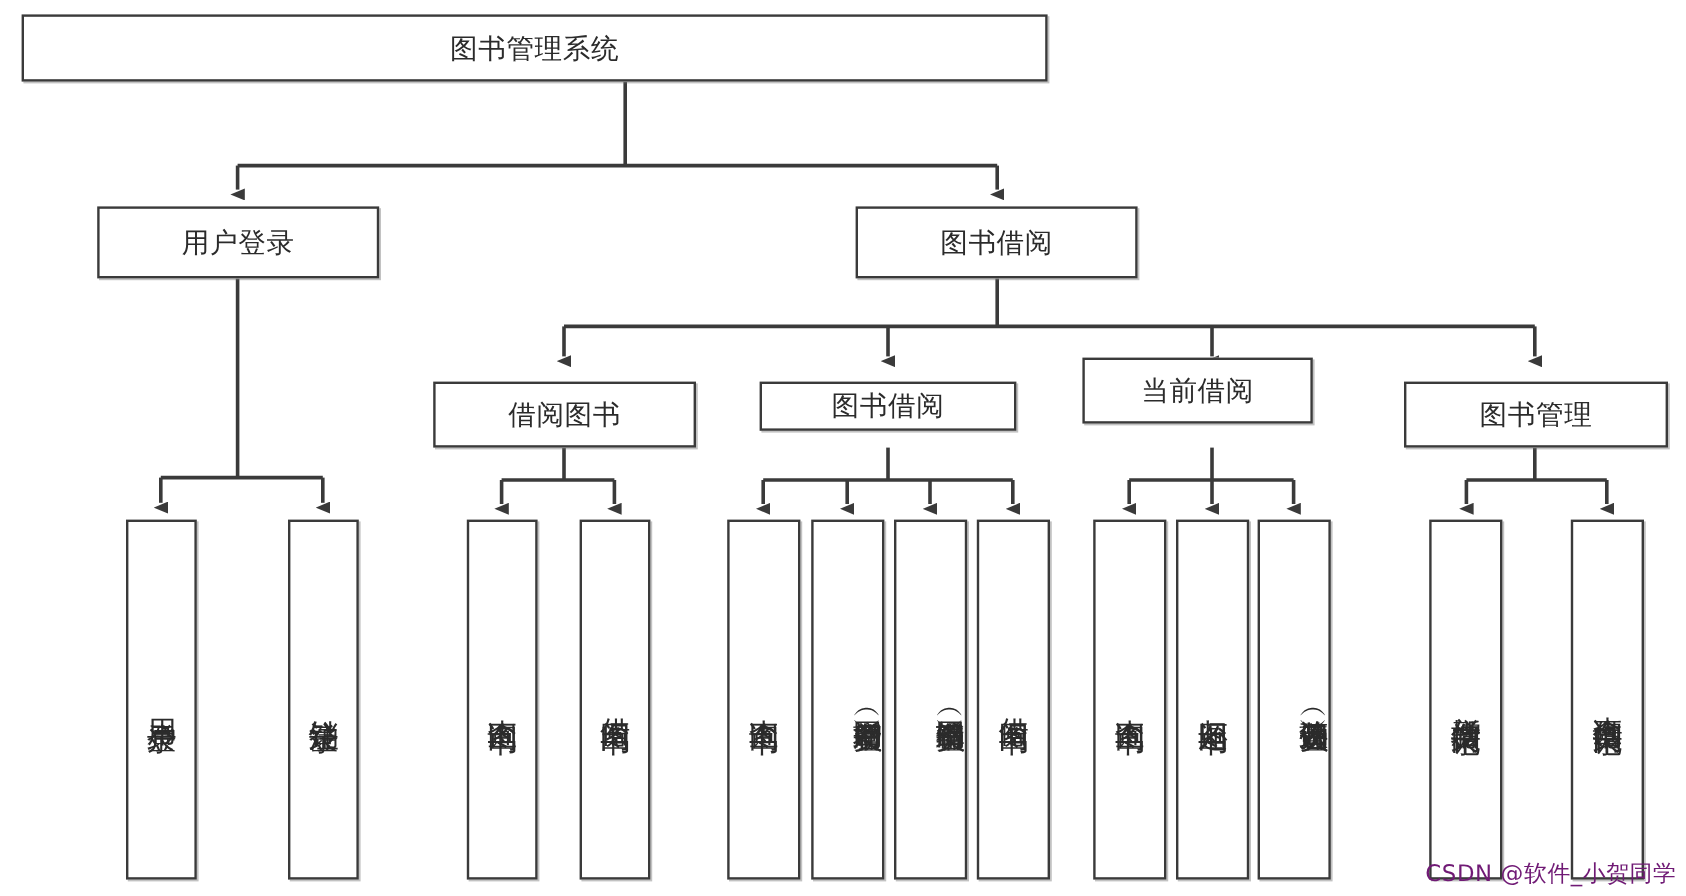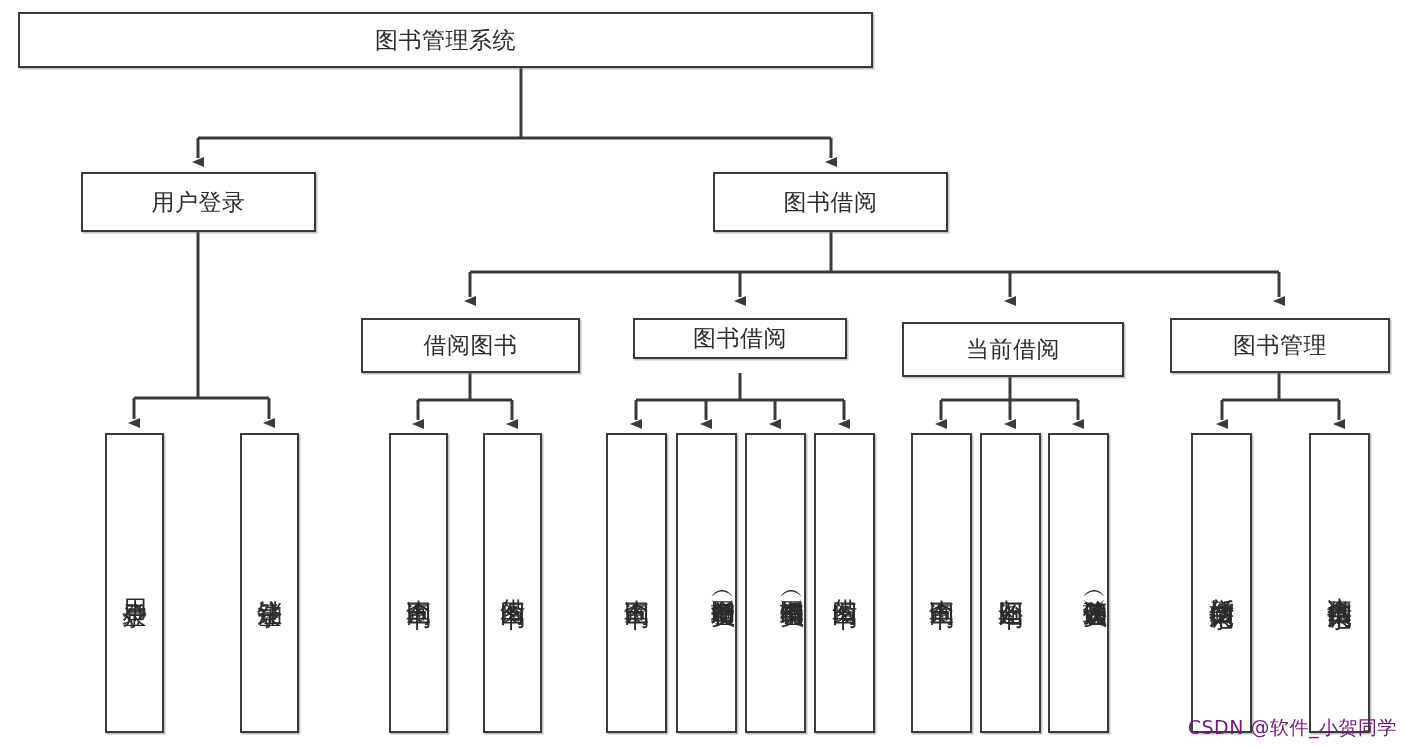--- a/index.html
+++ b/index.html
@@ -136,21 +136,21 @@
   <div class="node horiz" style="left:713px; top:172px; width:235px; height:60px;">
     <span class="lbl">图书借阅</span>
   </div>
 
   <div class="node horiz" style="left:361px; top:318px; width:219px; height:55px;">
     <span class="lbl">借阅图书</span>
   </div>
   <div class="node horiz" style="left:633px; top:318px; width:214px; height:41px;">
     <span class="lbl">图书借阅</span>
   </div>
-  <div class="node horiz" style="left:902px; top:322px; width:222px; height:55px;">
+  <div class="node horiz" style="left:902px; top:298px; width:192px; height:55px;">
     <span class="lbl">当前借阅</span>
   </div>
   <div class="node horiz" style="left:1170px; top:318px; width:220px; height:55px;">
     <span class="lbl">图书管理</span>
   </div>
 
   <div class="node vert" style="left:105px; top:433px; width:59px; height:300px;">
     <span class="lbl">用户登录</span>
   </div>
   <div class="node vert" style="left:240px; top:433px; width:59px; height:300px;">

